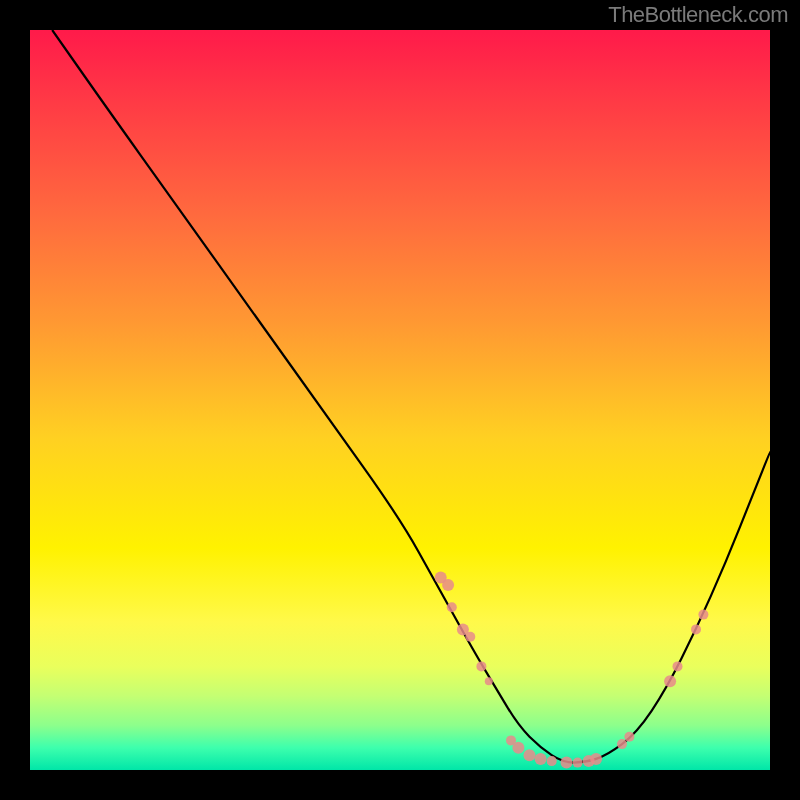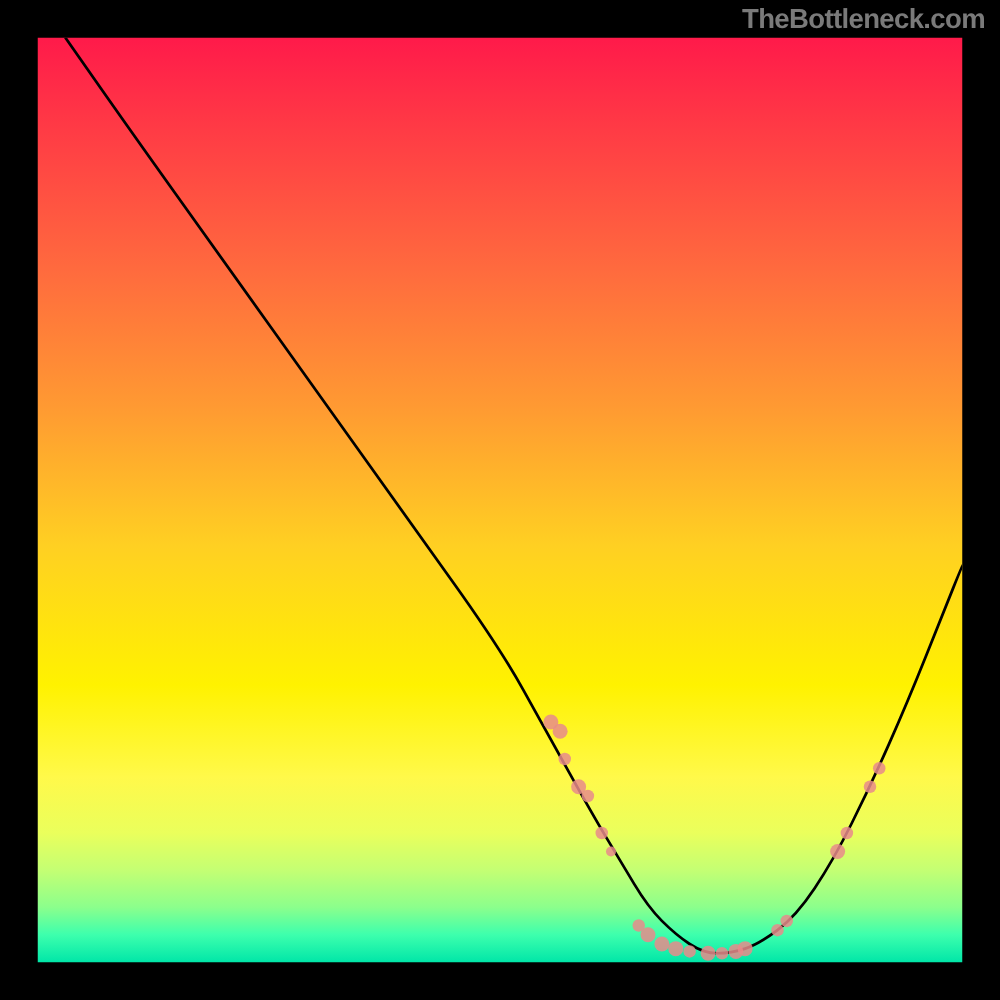--- a/index.html
+++ b/index.html
@@ -9,21 +9,21 @@
     background: #000;
     position: relative;
     font-family: Arial, Helvetica, sans-serif;
   }
   .attribution {
     position: absolute;
     top: 2px;
     right: 12px;
     color: #7a7a7a;
     font-size: 22px;
-    font-weight: bold;
+    font-weight: normal;
     letter-spacing: -0.5px;
   }
   .plot-area {
     position: absolute;
     left: 30px;
     top: 30px;
     width: 740px;
     height: 740px;
     overflow: hidden;
   }

